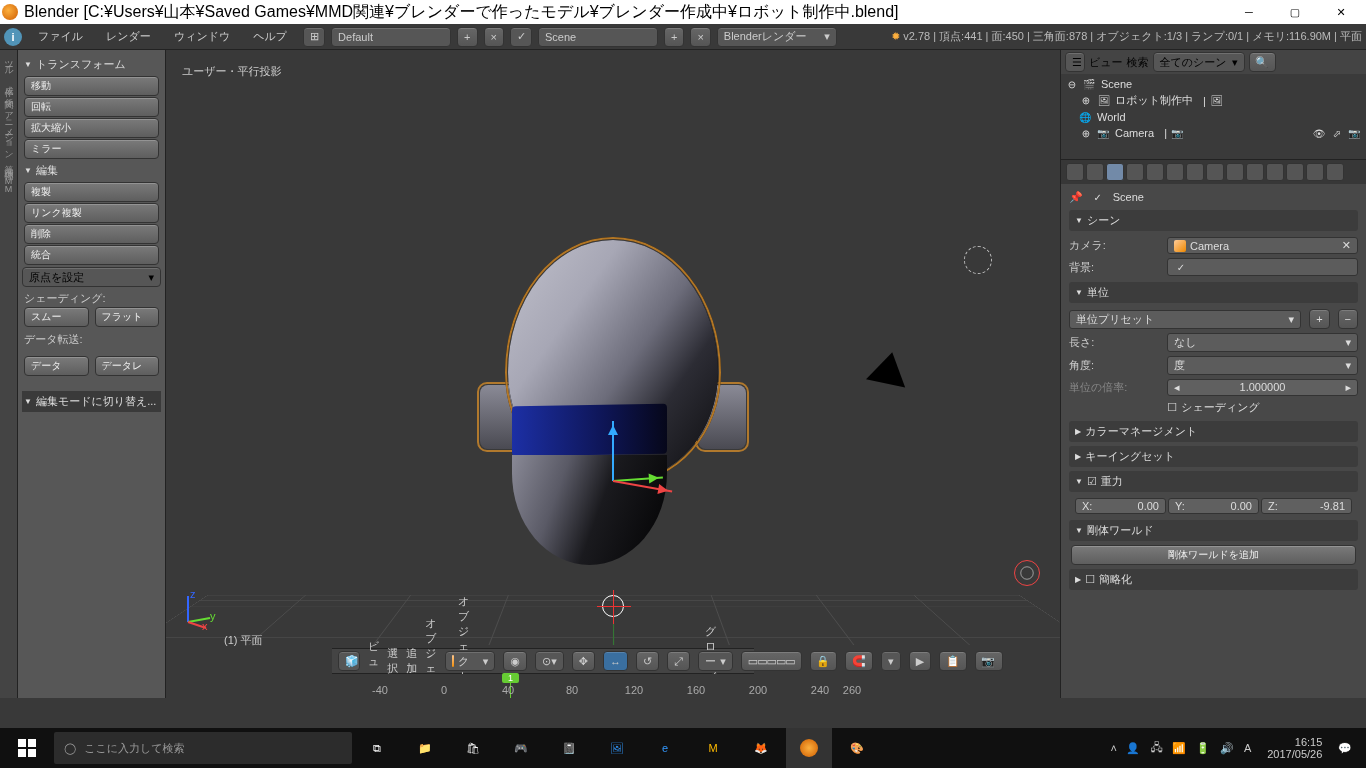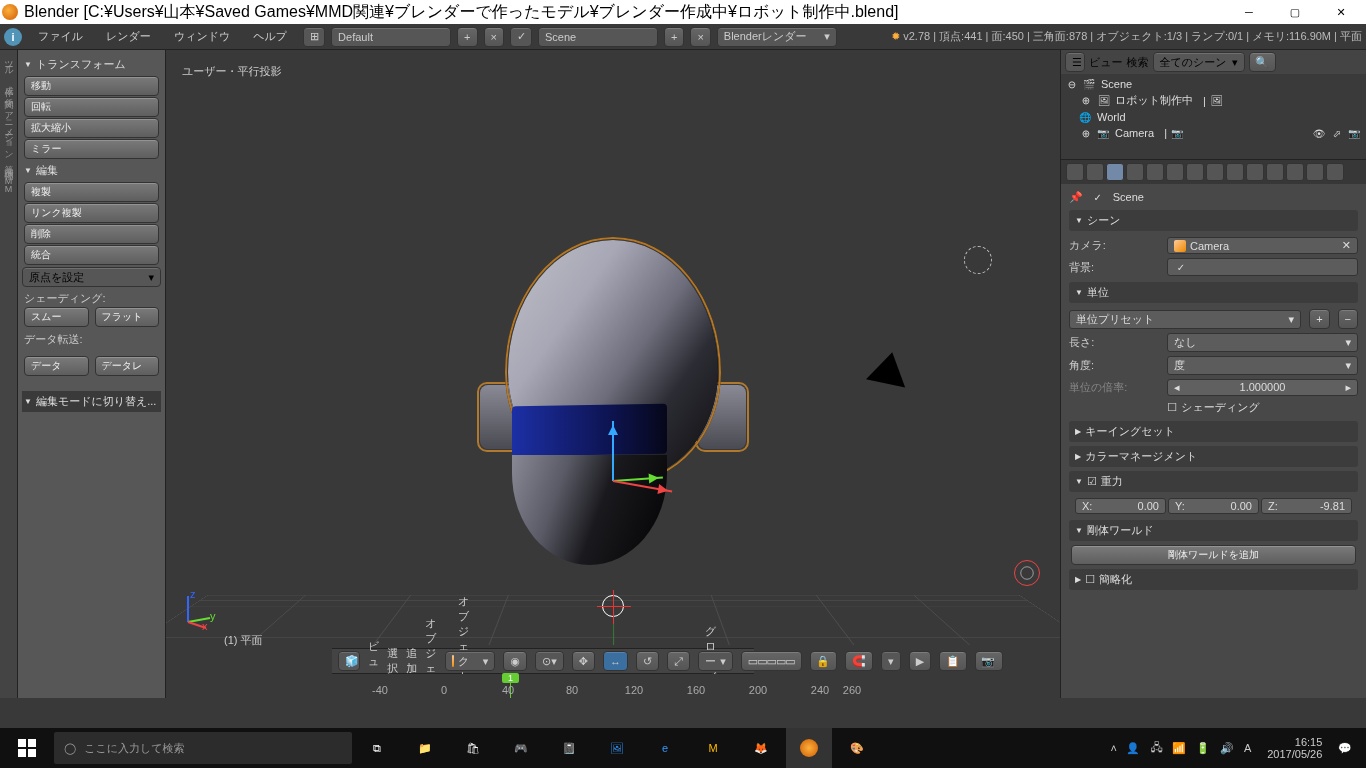--- a/index.html
+++ b/index.html
@@ -384,22 +384,22 @@
             <div class="numfield">
               <span>◂</span>
               <span>1.000000</span>
               <span>▸</span>
             </div>
           </div>
         <div class="prow" style="justify-content:center;gap:4px">
             <span>☐</span>
             <span>シェーディング</span>
           </div>
+        <div class="shead c">カラーマネージメント</div>
         <div class="shead c">キーイングセット</div>
-        <div class="shead c">カラーマネージメント</div>
         <div class="shead">
             <span>☑</span>
             <span>重力</span>
           </div>
         <div class="xyz">
           <div class="numfield">
               <span>X:</span>
               <span>0.00</span>
             </div>
           <div class="numfield">

